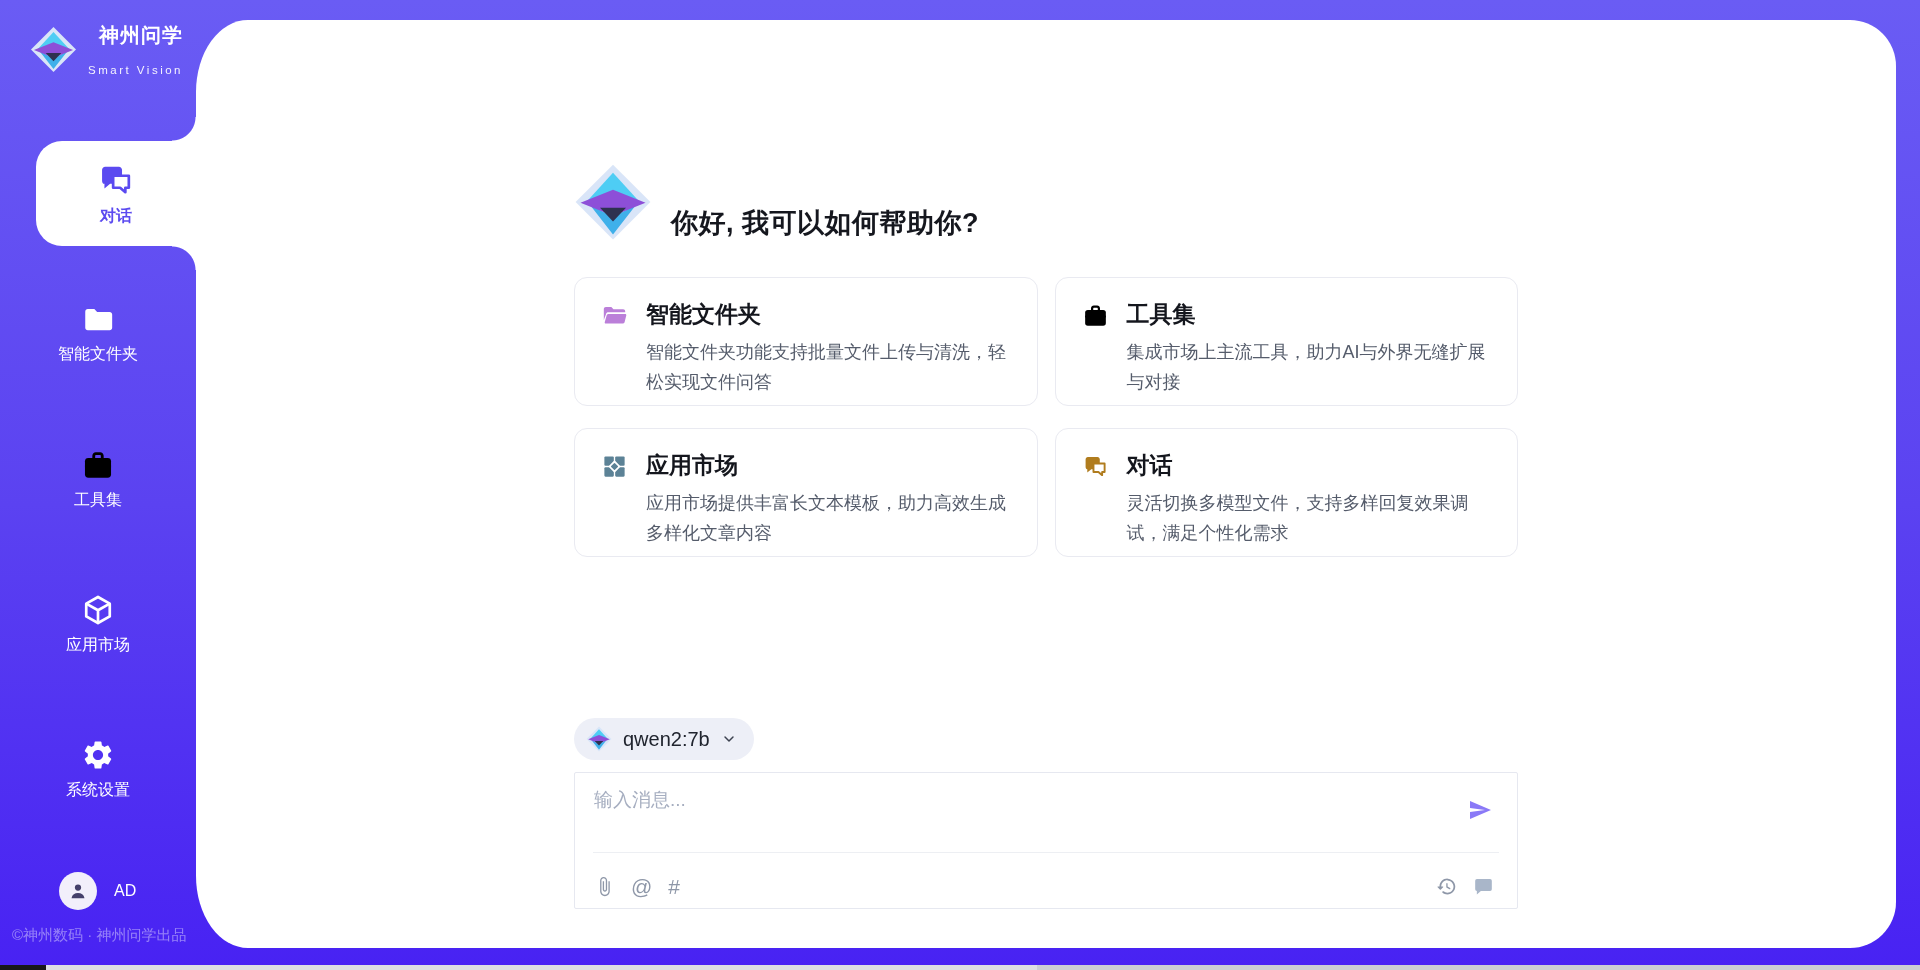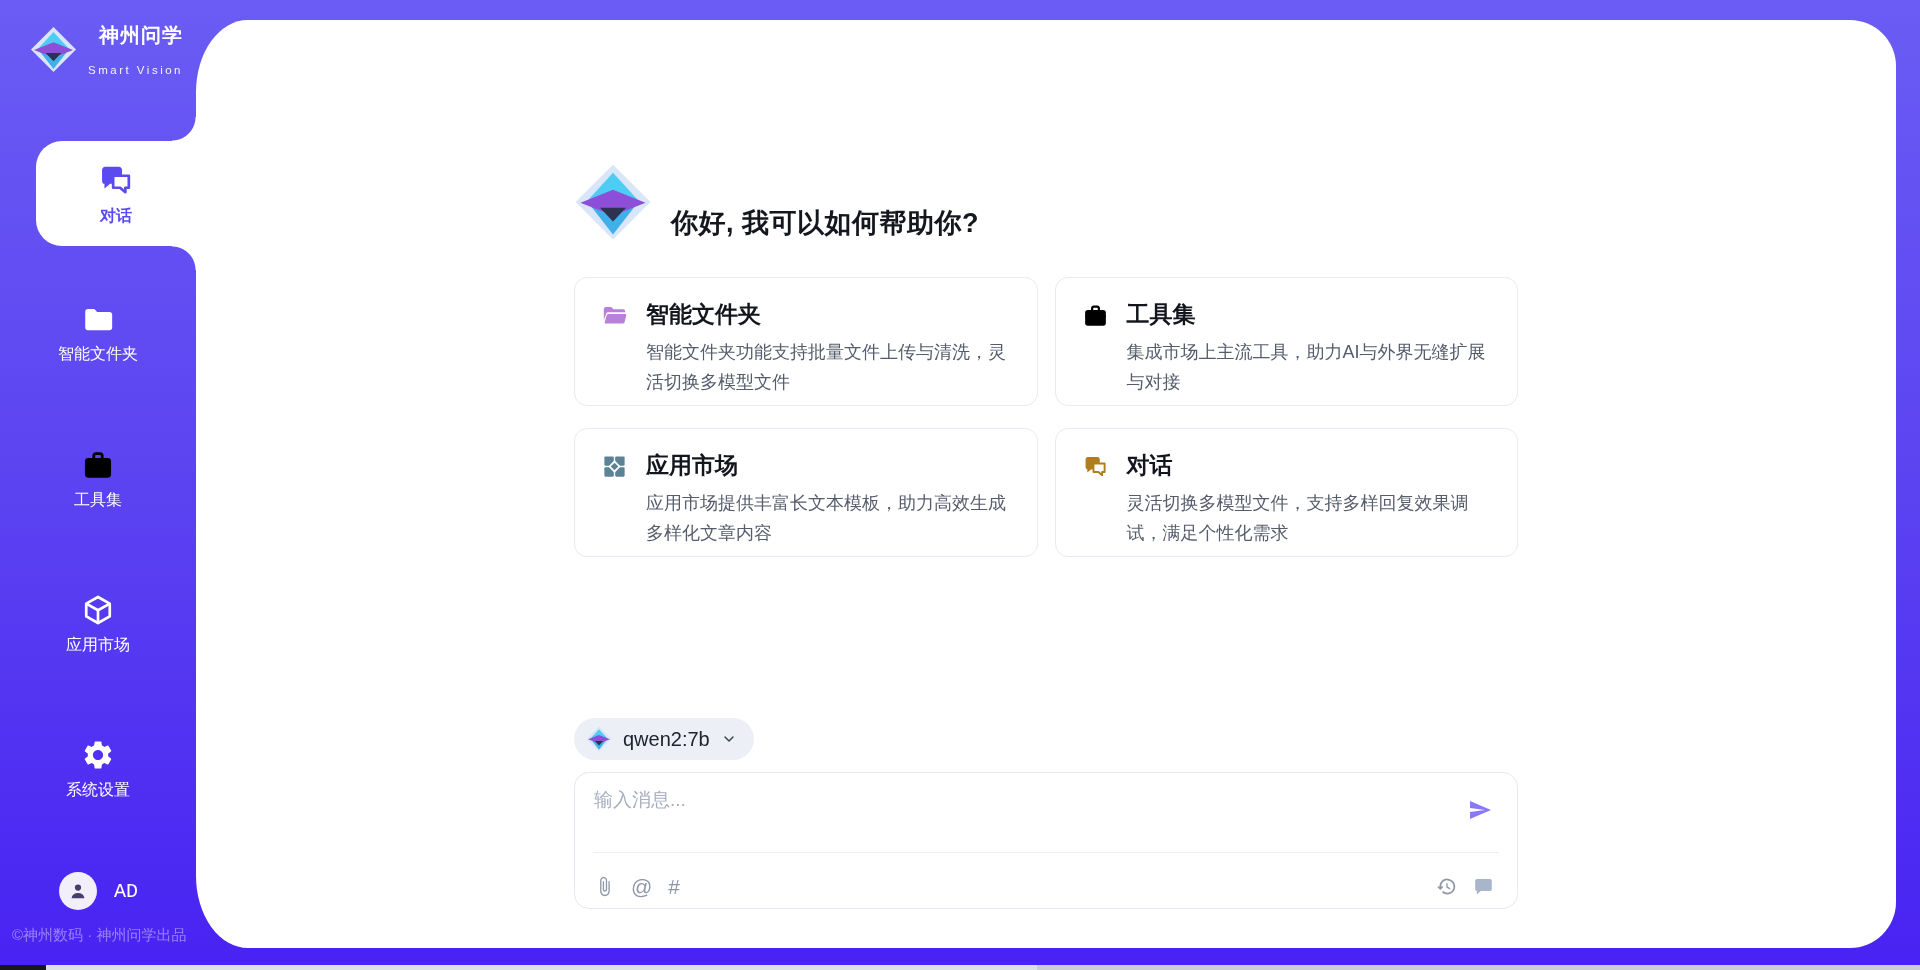--- a/index.html
+++ b/index.html
@@ -47,21 +47,21 @@
   }
   .active-tab .nav-ico { width:38px; height:38px; }
   .active-tab .nav-label { font-size:16px; font-weight:600; }
   .fillet { position:absolute; left:172px; width:24px; height:24px; z-index:3; }
   .fillet-top    { top:117px; background:radial-gradient(circle 24px at 0 0,   rgba(0,0,0,0) 23px,#fff 24px); }
   .fillet-bottom { top:246px; background:radial-gradient(circle 24px at 0 100%,rgba(0,0,0,0) 23px,#fff 24px); }
 
   .user-row { position:absolute; left:59px; top:872px; display:flex; align-items:center; gap:17px; cursor:pointer; }
   .avatar { width:38px; height:38px; border-radius:50%; background:#f2effb; display:flex; align-items:center; justify-content:center; }
   .avatar svg { width:22px; height:22px; fill:#45406b; }
-  .user-name { color:#fff; font-size:20px;font-family:Liberation Mono, monospace; }
+  .user-name { color:#fff; font-size:16px; }
   .copyright { position:absolute; left:12px; top:926px; color:rgba(255,255,255,.42); font-size:15px; }
 
   
   .greeting { display:flex; align-items:flex-end; gap:19px; padding-top:143px; }
   .greeting .gem { width:78px; height:78px; }
   .greeting-text { font-size:27px; font-weight:700; color:#15171e; letter-spacing:.5px; }
 
   
   .cards { margin-top:36px; display:grid; grid-template-columns:1fr 1fr; column-gap:17px; row-gap:22px; }
   .card {
@@ -80,21 +80,21 @@
   .chip {
     display:inline-flex; align-items:center; gap:11px; height:42px;
     padding:0 17px 0 12px; background:#edeff7; border-radius:21px; cursor:pointer;
   }
   .chip .gem { width:26px; height:26px; }
   .chip-label { font-size:20px; color:#20242e; }
   .chip svg.chev { width:16px; height:16px; stroke:#3c4250; fill:none; stroke-width:2.2; stroke-linecap:round; stroke-linejoin:round; }
 
   
   .composer { position:relative; margin-top:12px; height:137px; background:#fff;
-              border:1px solid #e6e8f0; border-radius:15px; }
+              border:1px solid #e6e8f0; border-radius:2px; }
   .composer-input { position:absolute; left:19px; top:14px; right:70px; height:58px;
                     font-size:19px; color:#a6aec0; cursor:text; }
   .send-btn { position:absolute; right:25px; top:25px; width:24px; height:24px; cursor:pointer; }
   .send-btn svg { width:24px; height:24px; fill:#8a79f7; }
   .composer-divider { position:absolute; left:18px; right:18px; top:79px; height:1px; background:#edeff3; }
   .tools-left { position:absolute; left:19px; bottom:11px; display:flex; align-items:center; gap:16px; color:#8e97a8; }
   .tools-left svg { width:21px; height:21px; fill:#8e97a8; }
   .tool-glyph { font-size:21px; line-height:21px; cursor:pointer; }
   .tools-right { position:absolute; right:23px; bottom:11px; display:flex; align-items:center; gap:16px; }
   .tools-right .hist { width:21px; height:21px; fill:#8e97a8; cursor:pointer; }
@@ -187,21 +187,21 @@
     </div>
 
     <div class="cards">
 
       <div class="card">
         <svg class="card-ico ico-orchid">
             <use href="#i-folder-open"></use>
           </svg>
         <div class="card-body">
           <div class="card-title">智能文件夹</div>
-          <div class="card-desc">智能文件夹功能支持批量文件上传与清洗，灵活切换多模型文件</div>
+          <div class="card-desc">智能文件夹功能支持批量文件上传与清洗，轻松实现文件问答</div>
         </div>
       </div>
 
       <div class="card">
         <svg class="card-ico ico-purple toolbox">
             <use href="#i-toolbox"></use>
           </svg>
         <div class="card-body">
           <div class="card-title">工具集</div>
           <div class="card-desc">集成市场上主流工具，助力AI与外界无缝扩展与对接</div>

